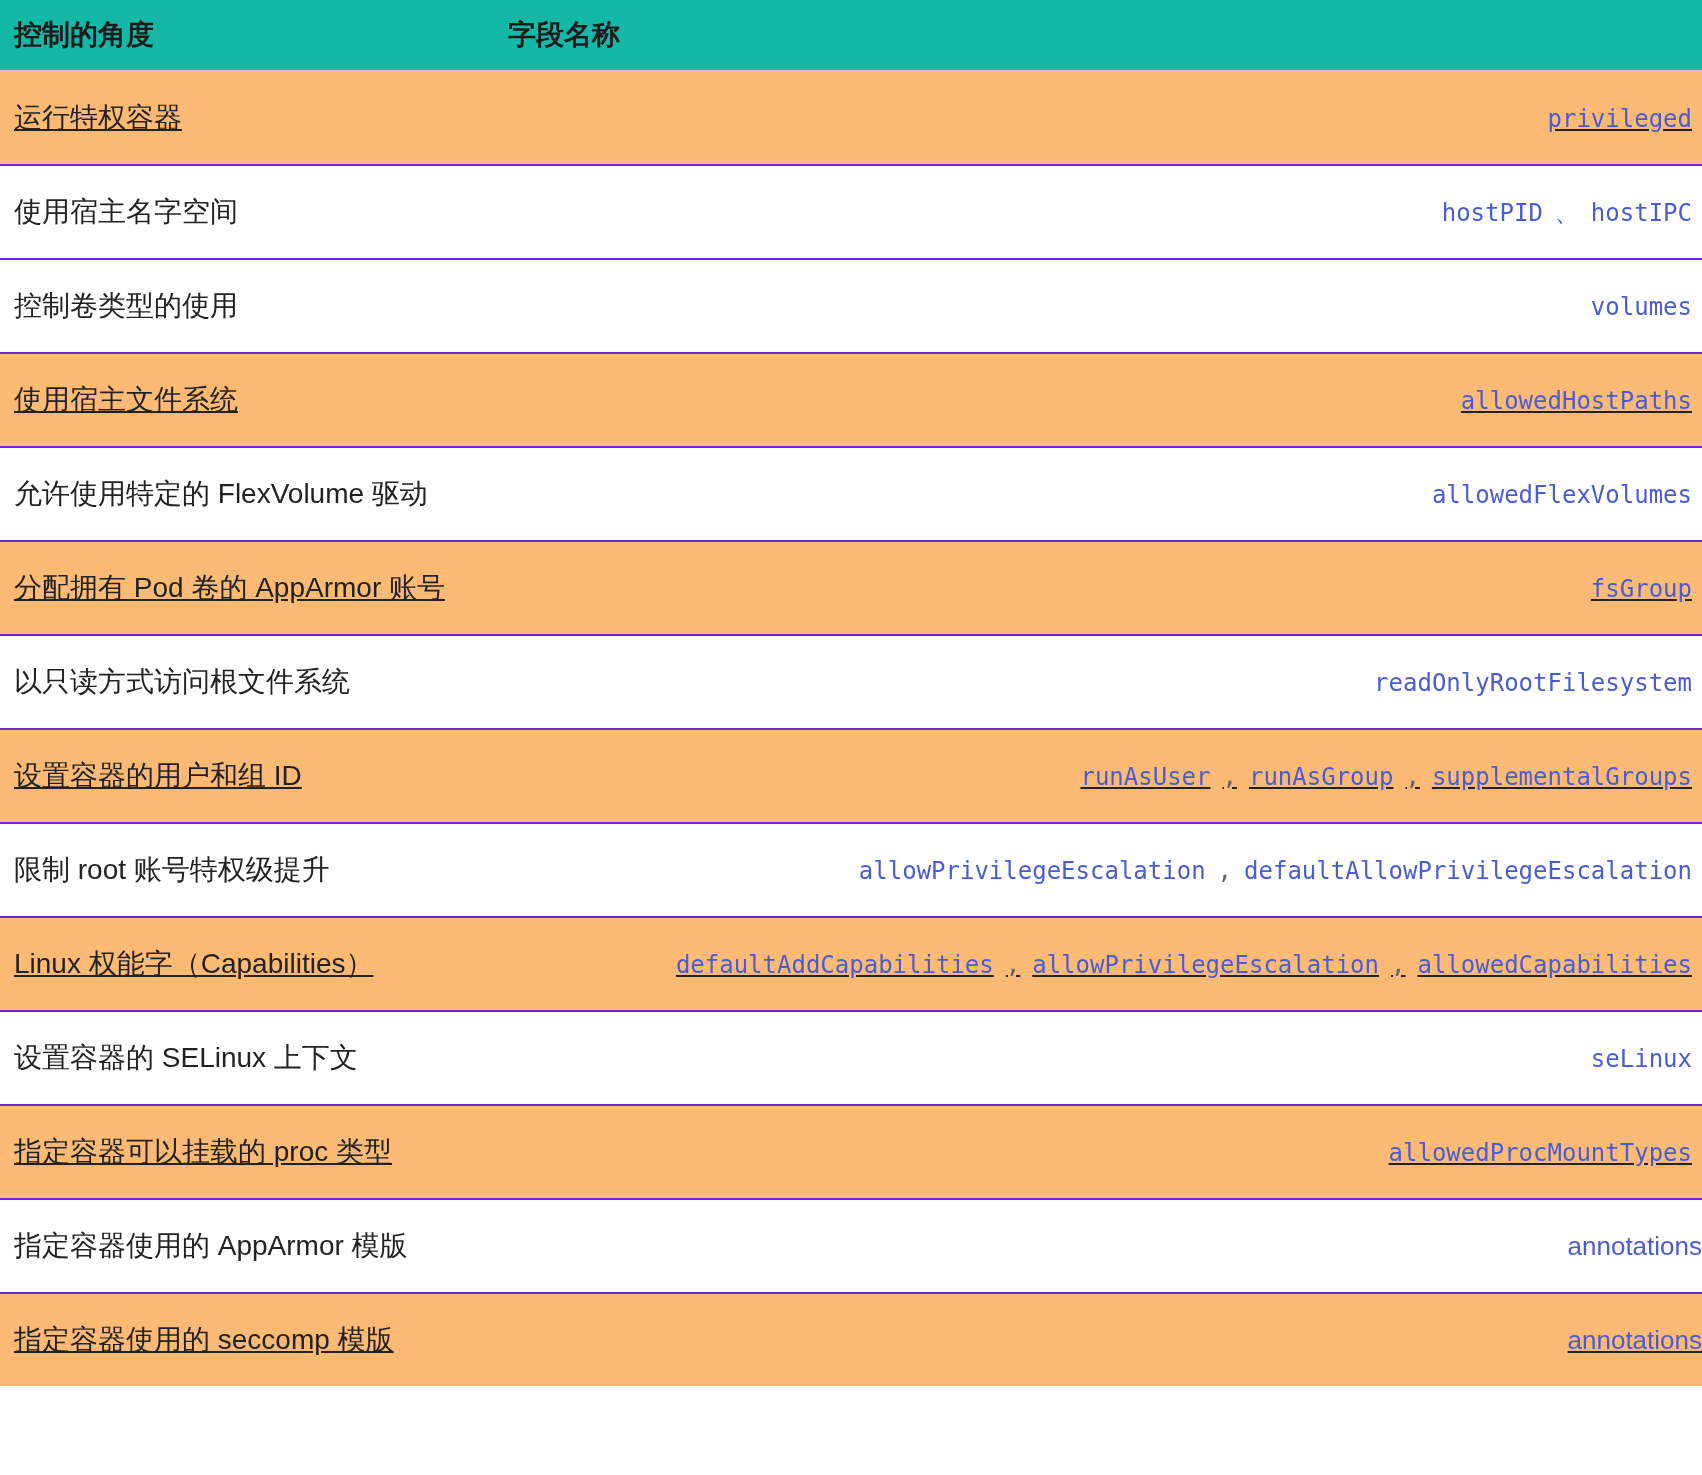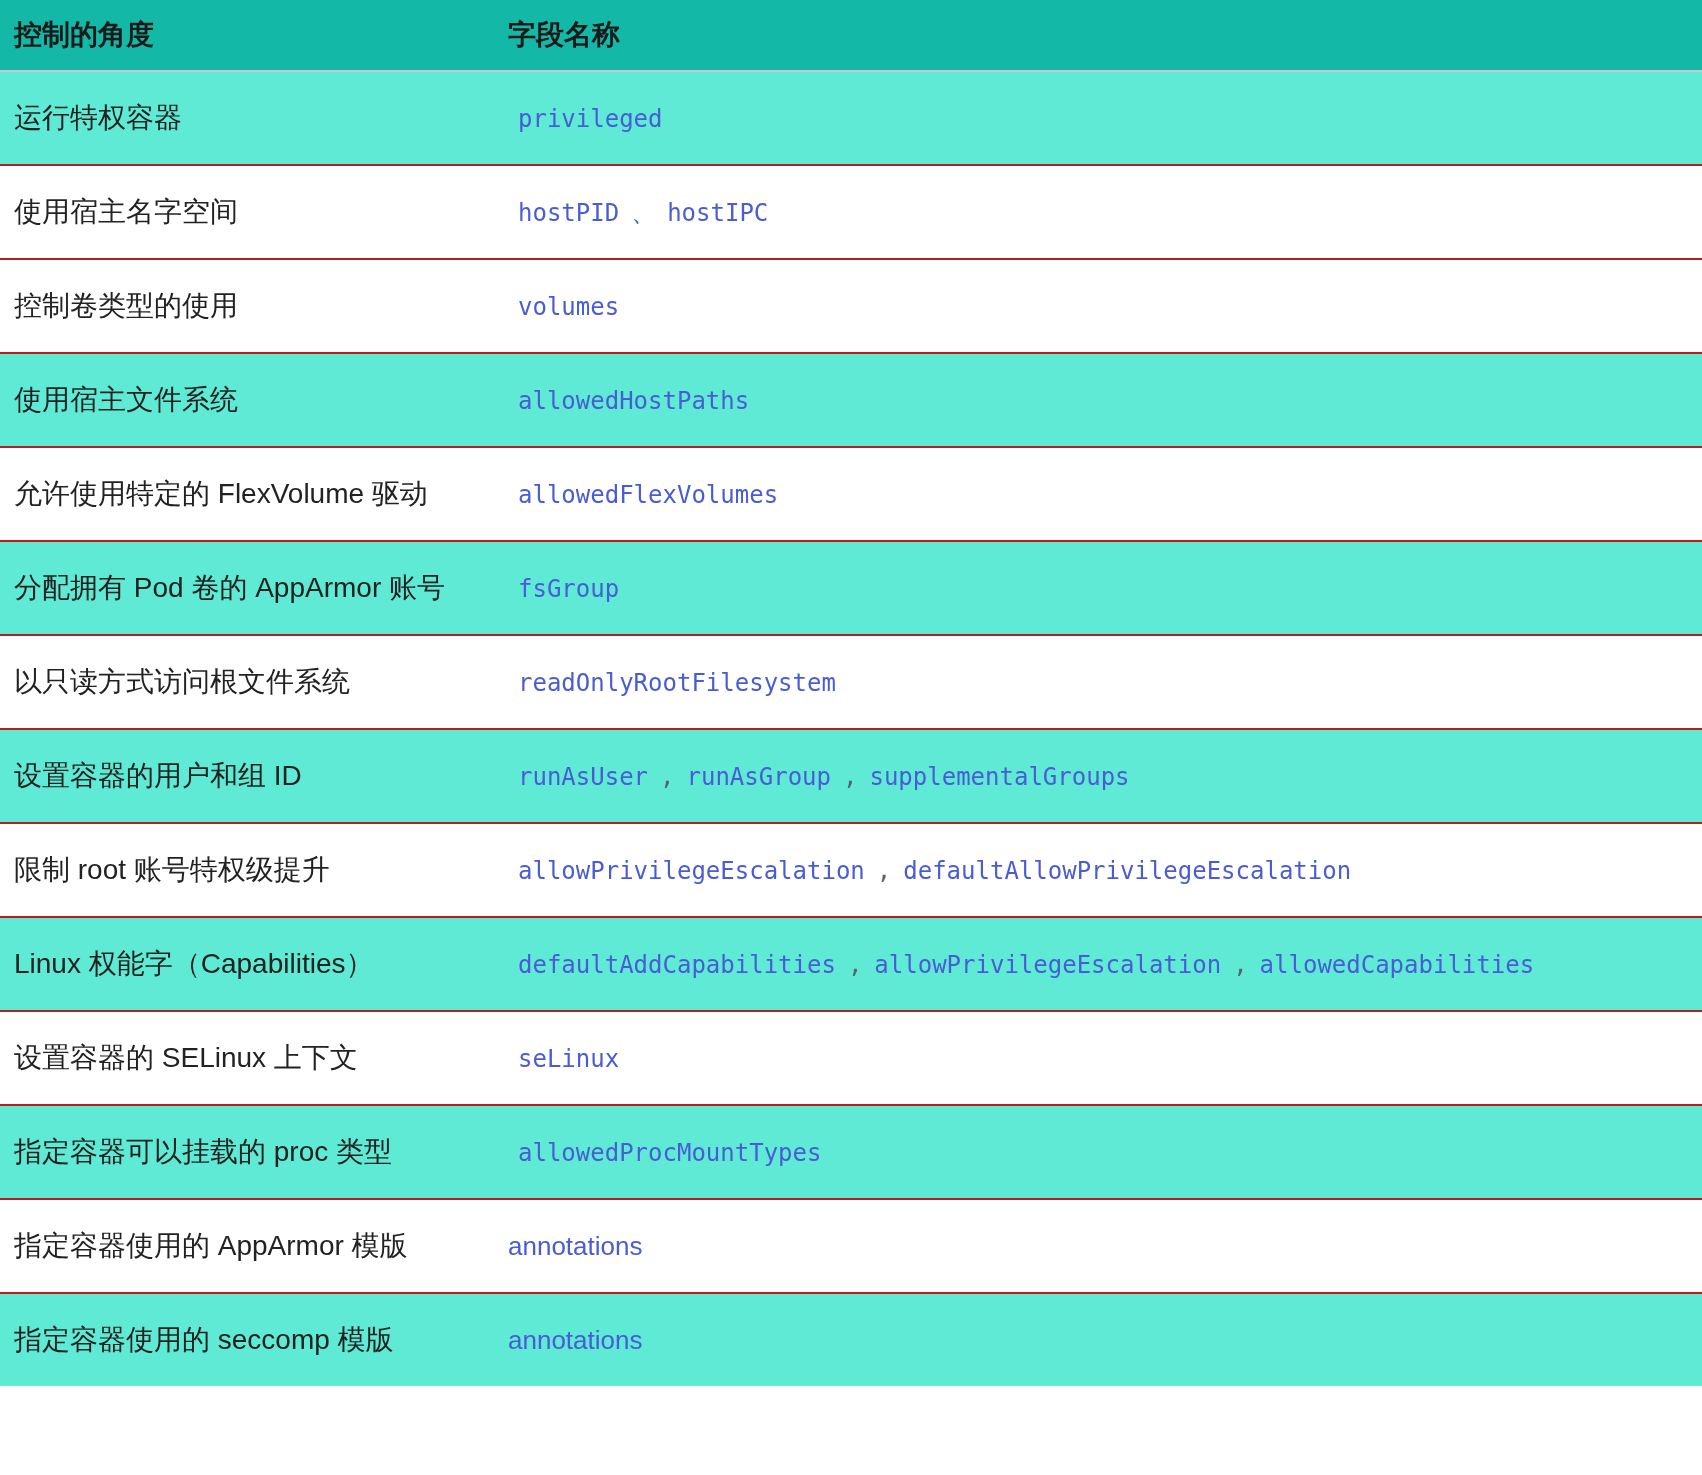--- a/index.html
+++ b/index.html
@@ -28,24 +28,24 @@
     color: #1a1a1a;
     background: #14b8a6;
     border-bottom: 2px solid #c8c8c8;
   }
   .doc-table tbody td {
     height: 92px;
     vertical-align: middle;
     padding: 0 0 0 14px;
     font-size: 28px;
     color: #222222;
-    border-top: 2px solid #b91c1c;
+    border-top: 2px solid #6d28d9;
   }
   .doc-table tbody tr { background: #ffffff; }
-  .doc-table tbody tr.alt { background: #5eead4; }
+  .doc-table tbody tr.alt { background: #fdba74; text-decoration: underline; }
   .doc-table tbody tr:first-child td { border-top: none; }
   .aspect { white-space: nowrap; }
   a.field-link {
     text-decoration: none;
     color: #4a5cd5;
     cursor: pointer;
   }
   a.field-link.code {
     font-family: "DejaVu Sans Mono", "Liberation Mono", monospace;
     font-size: 24px;
@@ -56,21 +56,21 @@
     font-size: 26px;
     white-space: nowrap;
   }
   .sep {
     font-family: "DejaVu Sans Mono", "Liberation Mono", monospace;
     font-size: 24px;
     color: #5b616e;
     padding: 0 2px;
   }
   .sep.enum { color: #4a5cd5; }
-  .fields-cell { white-space: nowrap; }
+  .fields-cell { white-space: nowrap; text-align: right; }
 </style>
 </head>
 <body>
 
 <table class="doc-table">
   <colgroup>
       <col class="c1">
       <col class="c2">
     </colgroup>
   <thead>

